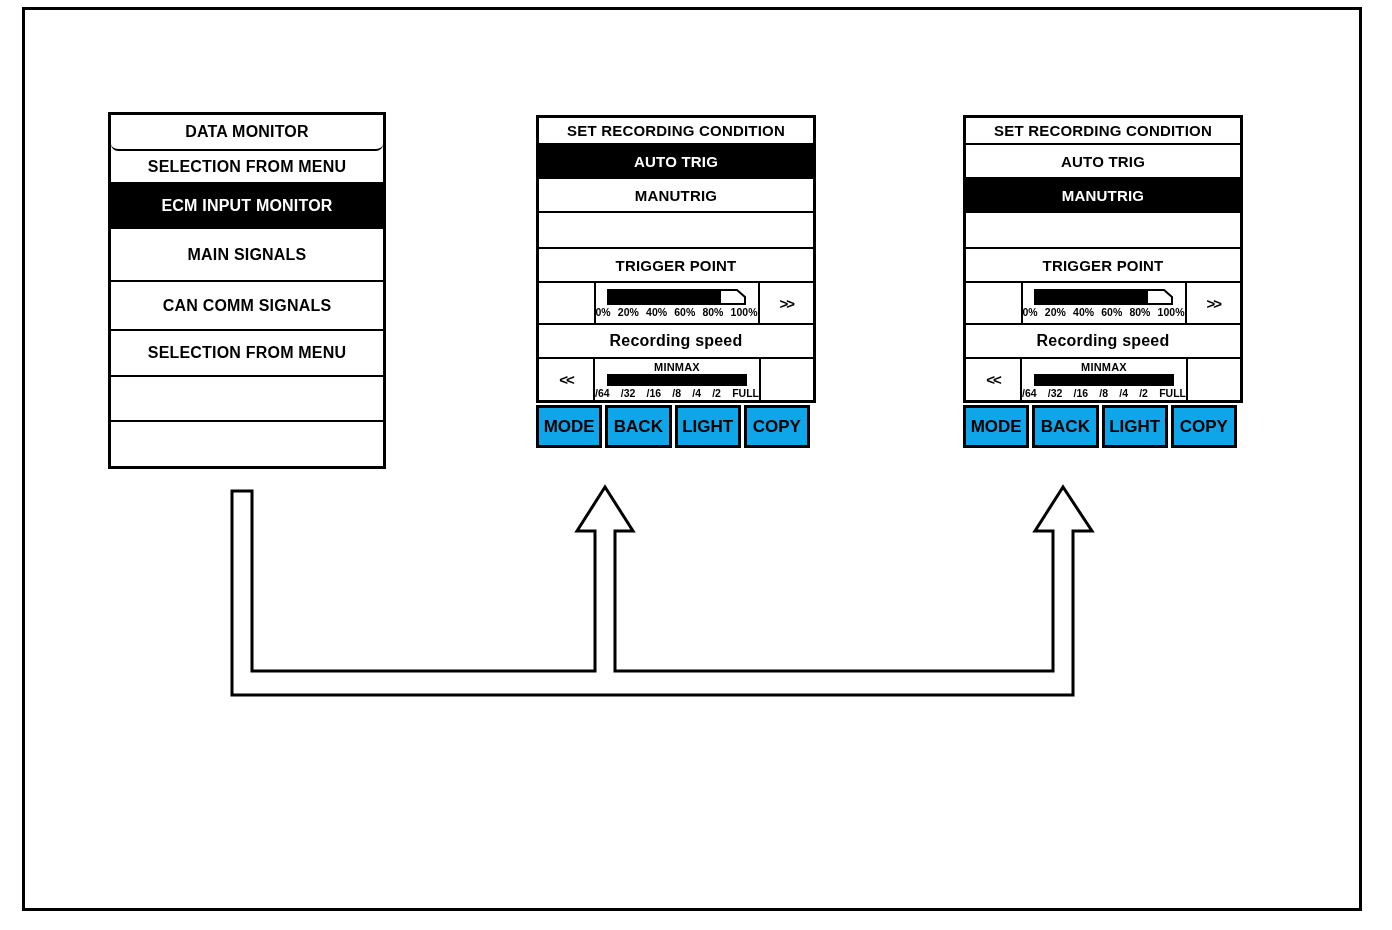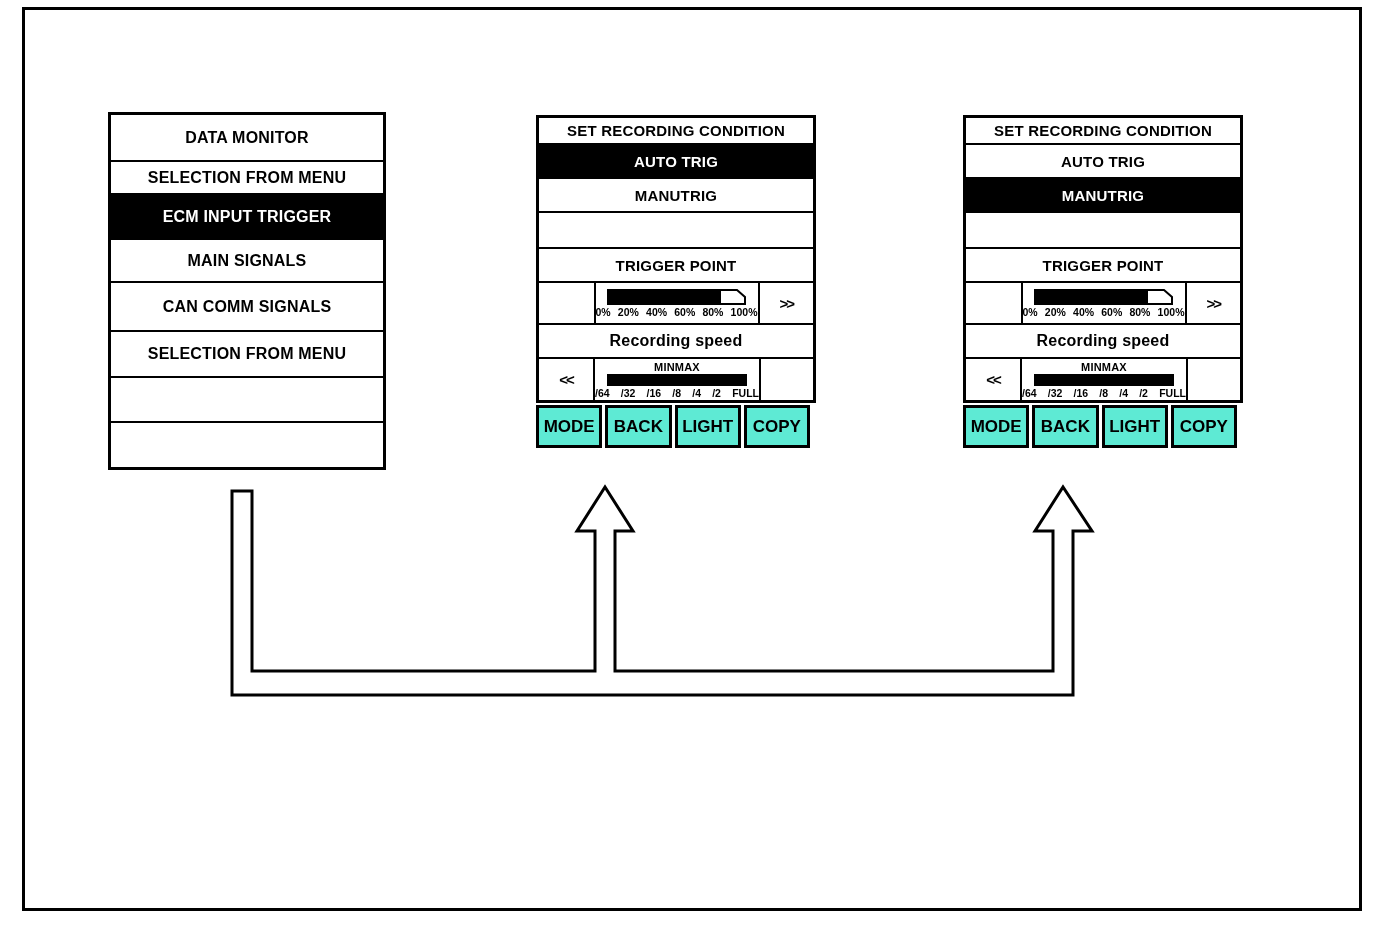--- a/index.html
+++ b/index.html
@@ -32,42 +32,42 @@
     display:flex; justify-content:space-between;
     font-size:10.5px; font-weight:bold; line-height:12px; letter-spacing:0;
   }
   .pct { width:162px; margin-top:1px; }
   .spd { width:164px; }
   .minmax { width:160px; display:flex; justify-content:center;
     font-size:11px; font-weight:bold; line-height:12px; }
   .solidbar { width:140px; height:12px; background:#000; margin:1px 0; }
   .btnrow { position:absolute; display:flex; gap:3px; box-sizing:border-box; }
   .fkey {
-    flex:1; border:3px solid #000; box-sizing:border-box; background:#5eead4;
+    flex:1; border:3px solid #000; box-sizing:border-box; background:#0ea5e9;
     display:flex; align-items:center; justify-content:center;
     font-weight:bold; font-size:17px;
   }
   .figcode { position:absolute; left:1272px; top:938px; font-size:13px; letter-spacing:0.5px; }
   .overlay { position:absolute; left:0; top:0; pointer-events:none; }
 </style>
 </head>
 <body>
 
 <div class="page">
   <div class="frame"></div>
 
   <svg class="overlay" width="1392" height="930" viewBox="0 0 1392 930">
     <polygon points="232,491 252,491 252,671 595,671 595,531 577,531 605,487 633,531 615,531 615,671 1053,671 1053,531 1035,531 1063,487 1092,531 1073,531 1073,695 232,695" fill="#ffffff" stroke="#000000" stroke-width="3" stroke-linejoin="miter"></polygon>
   </svg>
 
   <div class="panel box" style="left:108px; top:112px; width:272px;">
-    <div class="prow big" style="height:47px;">DATA MONITOR</div>
+    <div class="prow big" style="height:36px;border-radius:7px;">DATA MONITOR</div>
     <div class="prow big" style="height:33px;">SELECTION FROM MENU</div>
-    <div class="prow big inverted" style="height:45px;">ECM INPUT TRIGGER</div>
-    <div class="prow big" style="height:43px;">MAIN SIGNALS</div>
+    <div class="prow big inverted" style="height:45px;">ECM INPUT MONITOR</div>
+    <div class="prow big" style="height:53px;">MAIN SIGNALS</div>
     <div class="prow big" style="height:49px;text-align:center;">CAN COMM SIGNALS</div>
     <div class="prow big" style="height:46px;">SELECTION FROM MENU</div>
     <div class="prow" style="height:45px;"></div>
     <div class="prow last" style="height:44px;"></div>
   </div>
 
   <div class="panel box" style="left:536px; top:115px; width:274px;">
     <div class="prow" style="height:27px;">SET RECORDING CONDITION</div>
     <div class="prow inverted" style="height:34px;">AUTO TRIG</div>
     <div class="prow" style="height:34px;">MANUTRIG</div>

